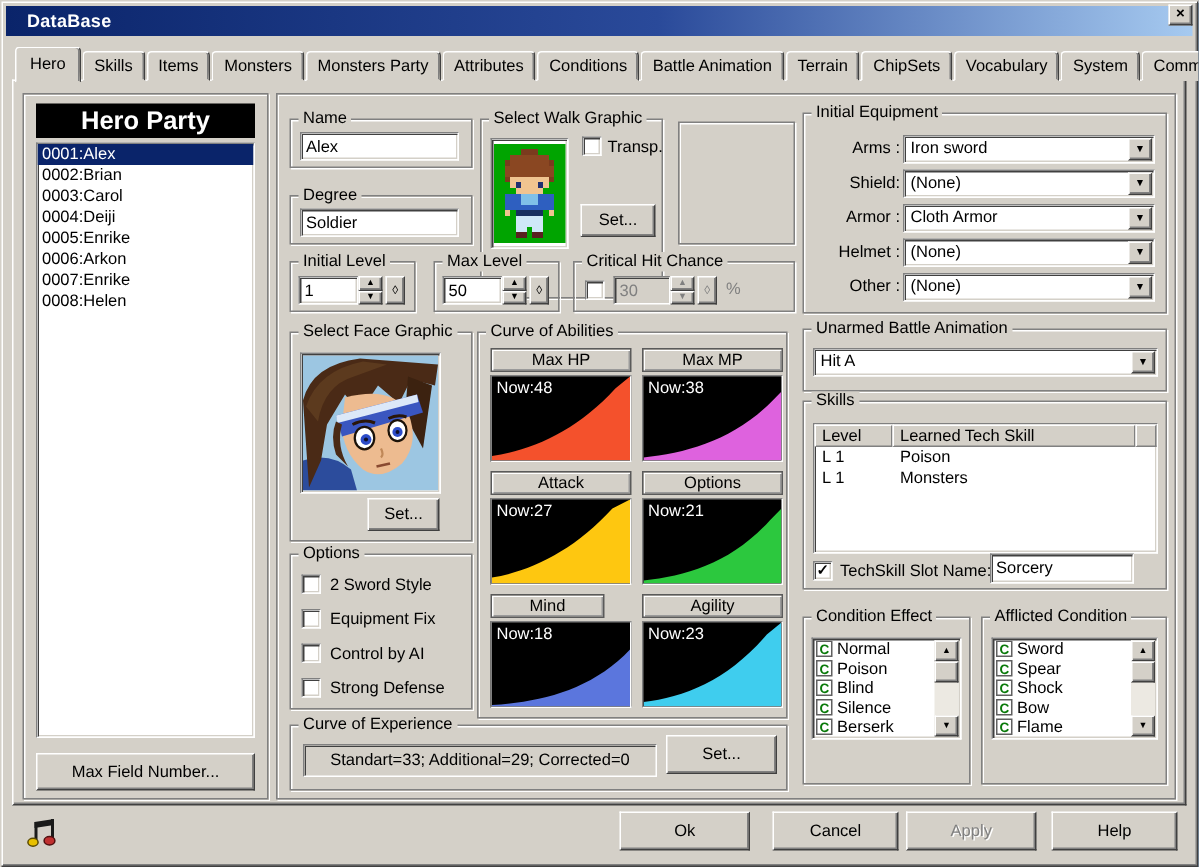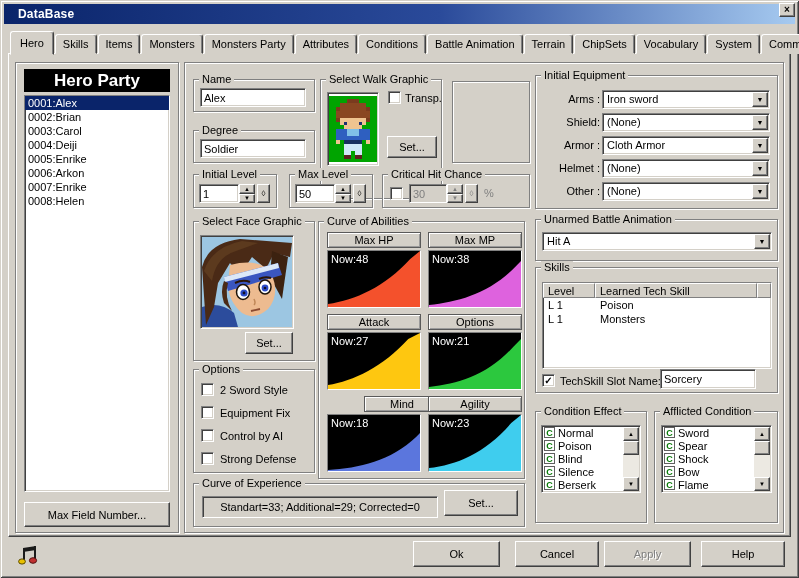--- a/index.html
+++ b/index.html
@@ -308,21 +308,21 @@
         </div>
 
         <div class="abil-head" style="left:109px; top:92px; width:94px;">Options</div>
         <div class="abil-chart" style="left:109px; top:110px; width:94px;">
           <span class="now-label">Now:21</span>
           <svg viewBox="0 0 94 56" preserveAspectRatio="none">
               <path d="M0,54 C30,51 60,42 86,14 L94,6 L94,56 L0,56 Z" fill="#2cc83e"></path>
             </svg>
         </div>
 
-        <div class="abil-head" style="left:8px; top:174px; width:76px;margin-left:37px;">Mind</div>
+        <div class="abil-head" style="left:8px; top:174px; width:76px;">Mind</div>
         <div class="abil-chart" style="left:8px; top:192px; width:94px;">
           <span class="now-label">Now:18</span>
           <svg viewBox="0 0 94 56" preserveAspectRatio="none">
               <path d="M0,55 C32,53 64,46 90,22 L94,18 L94,56 L0,56 Z" fill="#5b76dd"></path>
             </svg>
         </div>
 
         <div class="abil-head" style="left:109px; top:174px; width:94px;">Agility</div>
         <div class="abil-chart" style="left:109px; top:192px; width:94px;">
           <span class="now-label">Now:23</span>

